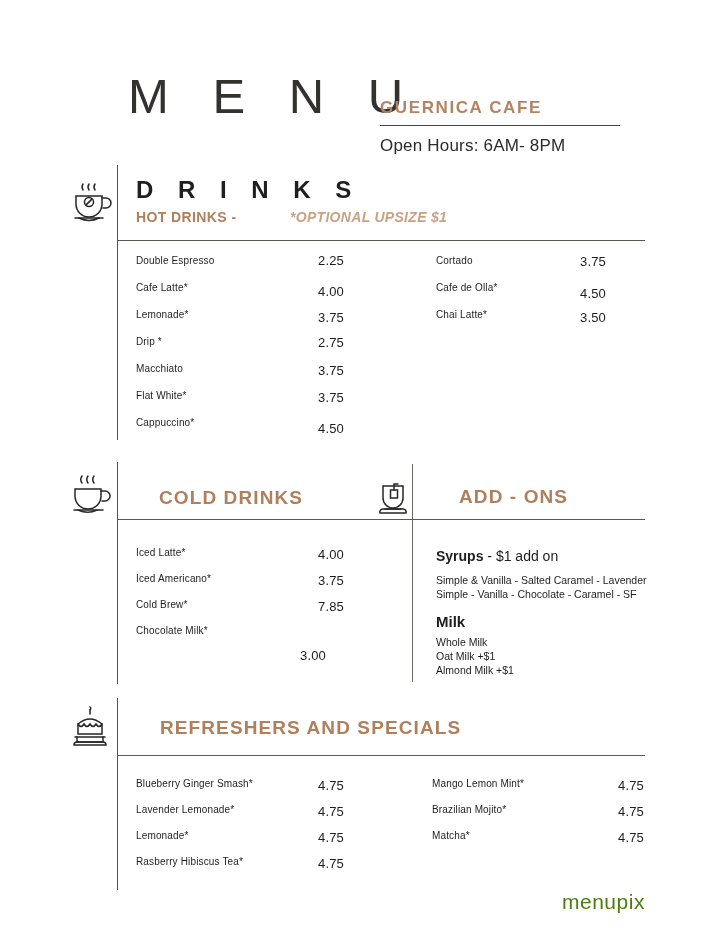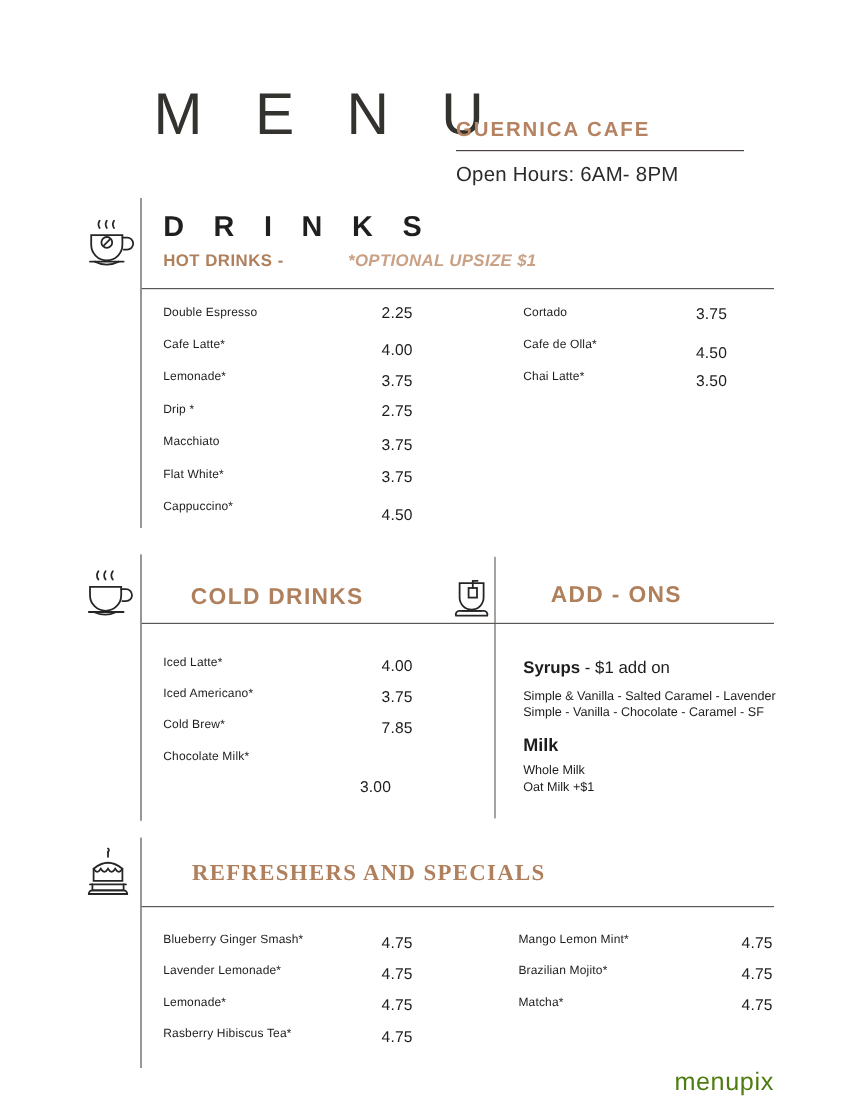--- a/index.html
+++ b/index.html
@@ -346,39 +346,40 @@
 
   <div class="addons">
     <div class="ad-head">
       <b>Syrups</b><span> - $1 add on</span>
     </div>
     <div class="ad-line">Simple &amp; Vanilla - Salted Caramel - Lavender</div>
     <div class="ad-line">Simple - Vanilla - Chocolate - Caramel - SF</div>
     <div class="ad-head2">Milk</div>
     <div class="ad-line">Whole Milk</div>
     <div class="ad-line">Oat Milk  +$1</div>
+    <div class="ad-line">Almond Milk +$1</div>
   </div>
 
   <div class="section sec-refresh">
 
     <div class="icon-box" style="top:8px;">
       <svg width="46" height="48" viewBox="0 0 46 48" fill="none" stroke="#262626" stroke-width="1.5" stroke-linecap="round">
         <path d="M22 8 v-4"></path>
         <path d="M22 4 q1.5-2 0-3"></path>
         <path d="M10 18 q12 -10 24 0 v10 h-24 z"></path>
         <path d="M10 18 q3 5 6 0 q3 5 6 0 q3 5 6 0 q3 5 6 0"></path>
         <path d="M7 31 h30"></path>
         <path d="M9 31 v5 h26 v-5"></path>
         <path d="M6 39 h32 a3 3 0 0 0 -3 -3 h-26 a3 3 0 0 0 -3 3 z"></path>
       </svg>
     </div>
 
     <div class="vrule" style="top:0px; height:192px;"></div>
 
-    <div class="sec-title-mid" style="left:137px; top:19px;font-family:Liberation Serif, serif;">REFRESHERS AND SPECIALS</div>
+    <div class="sec-title-mid" style="left:137px; top:19px;">REFRESHERS AND SPECIALS</div>
 
     <div class="hrule" style="top:57px;"></div>
 
     <div class="col" style="left:136px; top:80px; width:230px;">
       <div class="item" style="height:26px;">
         <span class="nm">Blueberry Ginger Smash*</span>
         <span class="pr" style="left:182px; top:0px;">4.75</span>
       </div>
       <div class="item" style="height:26px;">
         <span class="nm">Lavender Lemonade*</span>

